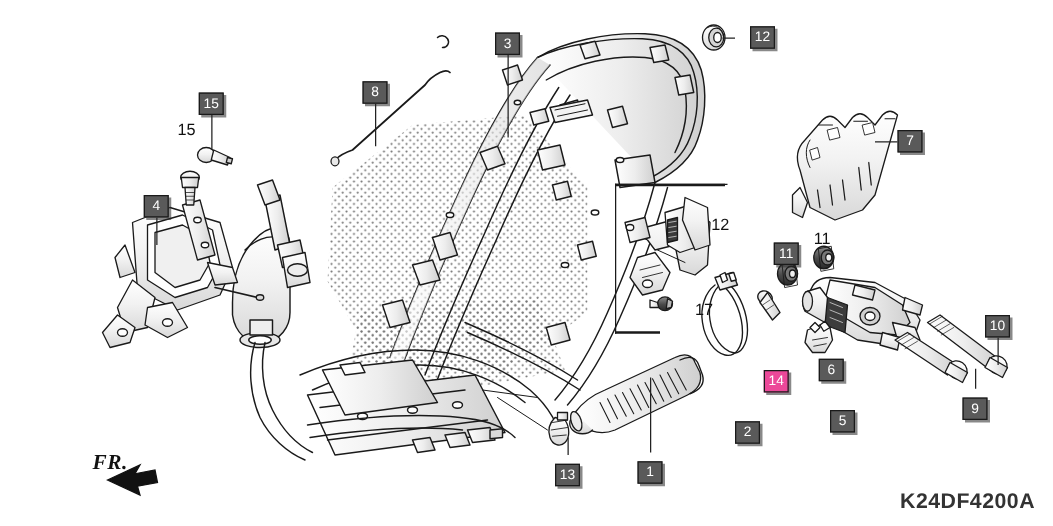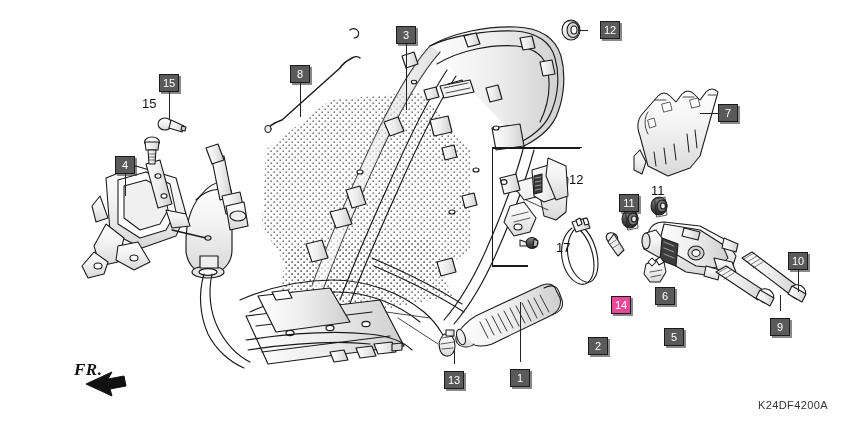--- a/index.html
+++ b/index.html
@@ -103,25 +103,26 @@
     font-size: 17px;
     color: #111111;
     margin-left: -4px;
     letter-spacing: 0.5px;
   }
   
   #part-code {
     position: absolute;
     right: 14px;
     bottom: 10px;
-    font-size: 11px;
+    font-size: 17px;
     color: #333333;
     letter-spacing: 0.4px;
     font-family: "Liberation Sans", sans-serif;
     z-index: 6;
+    font-weight: bold;
   }
 </style>
 </head>
 <body>
 
 <div id="diagram-root">
 
   <svg id="art-layer" viewBox="0 0 842 421" xmlns="http://www.w3.org/2000/svg">
     <defs>
       <pattern id="stipple" width="6" height="6" patternUnits="userSpaceOnUse">

